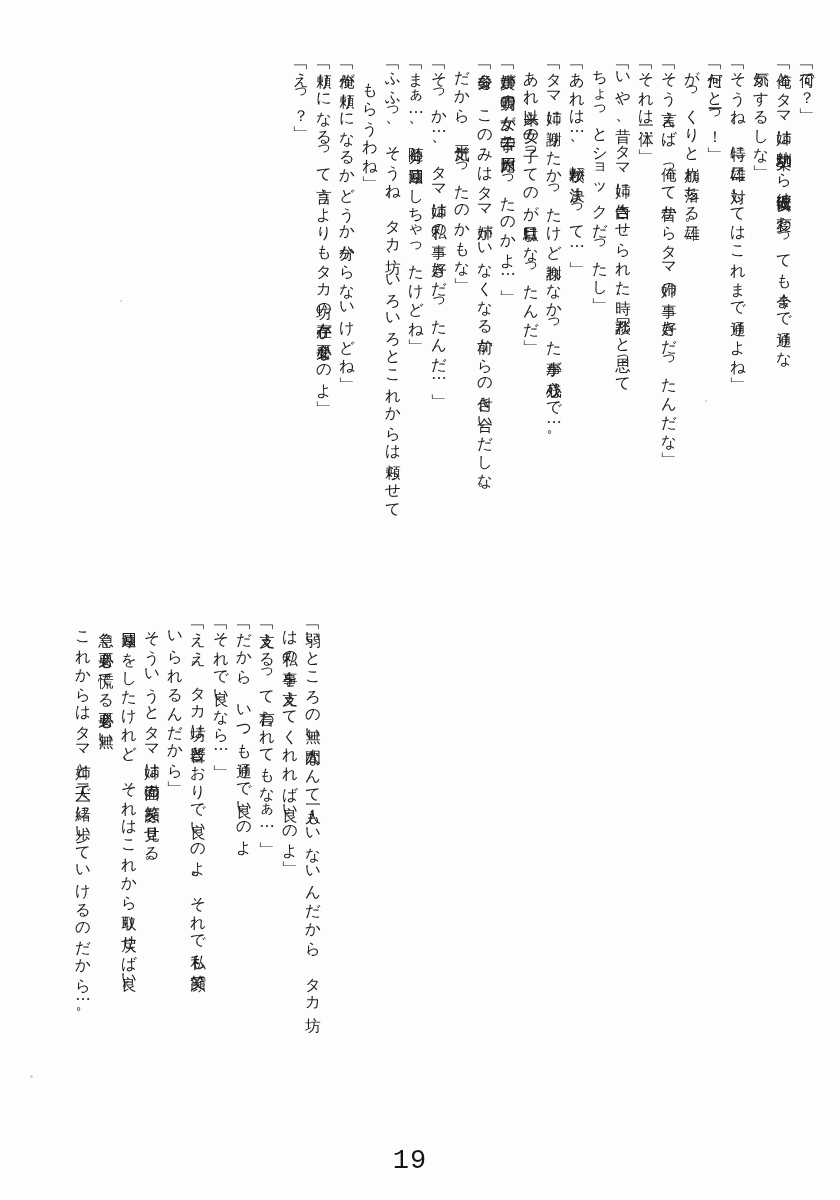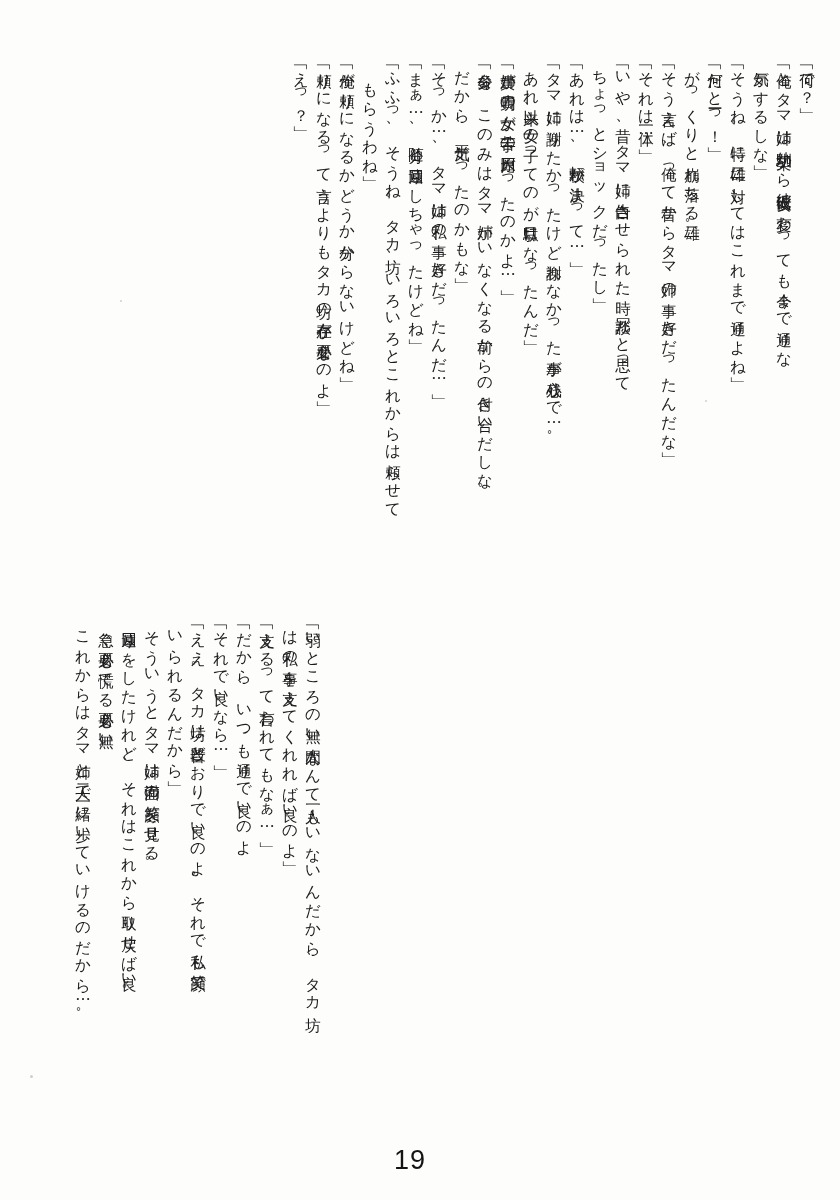--- a/index.html
+++ b/index.html
@@ -74,21 +74,21 @@
 
   .indent-1 { margin-top: 12px; }
 
   .page-number {
     position: absolute;
     bottom: 24px;
     left: 0;
     width: 820px;
     text-align: center;
     font-size: 27px;
-    font-family: Liberation Sans, sans-serif;
+    font-family: Liberation Mono, monospace;
     color: #141414;
     letter-spacing: 1px;
   }
 </style>
 </head>
 <body>
 
 <div class="page">
 
   <div class="speck" style="left:30px; top:1075px; width:3px; height:3px;"></div>

